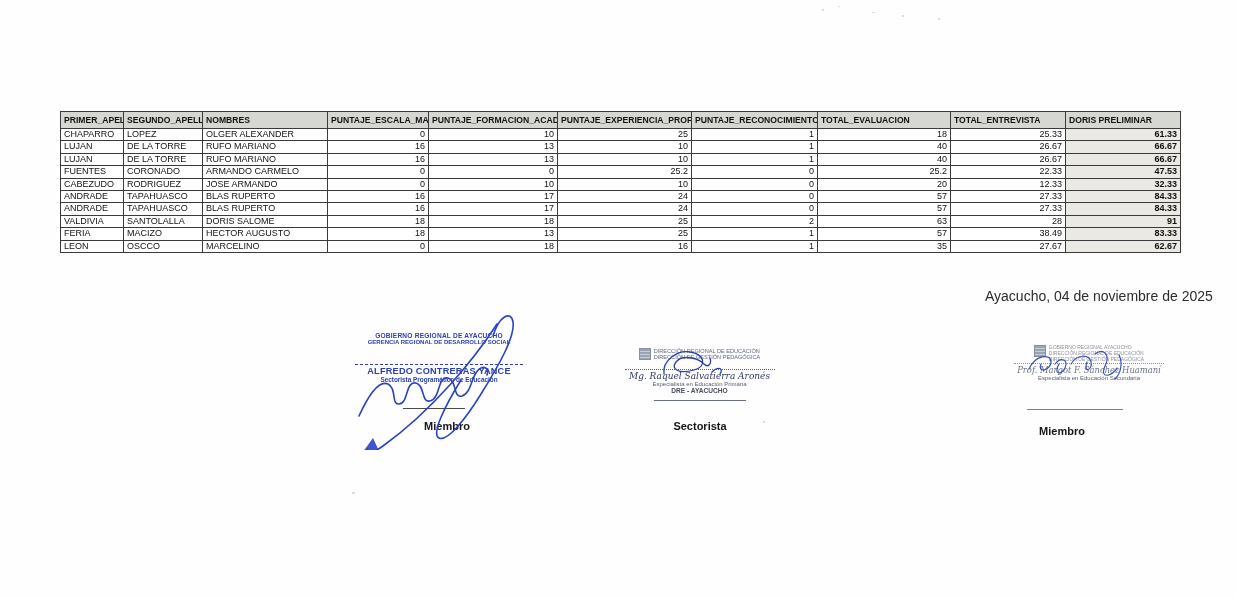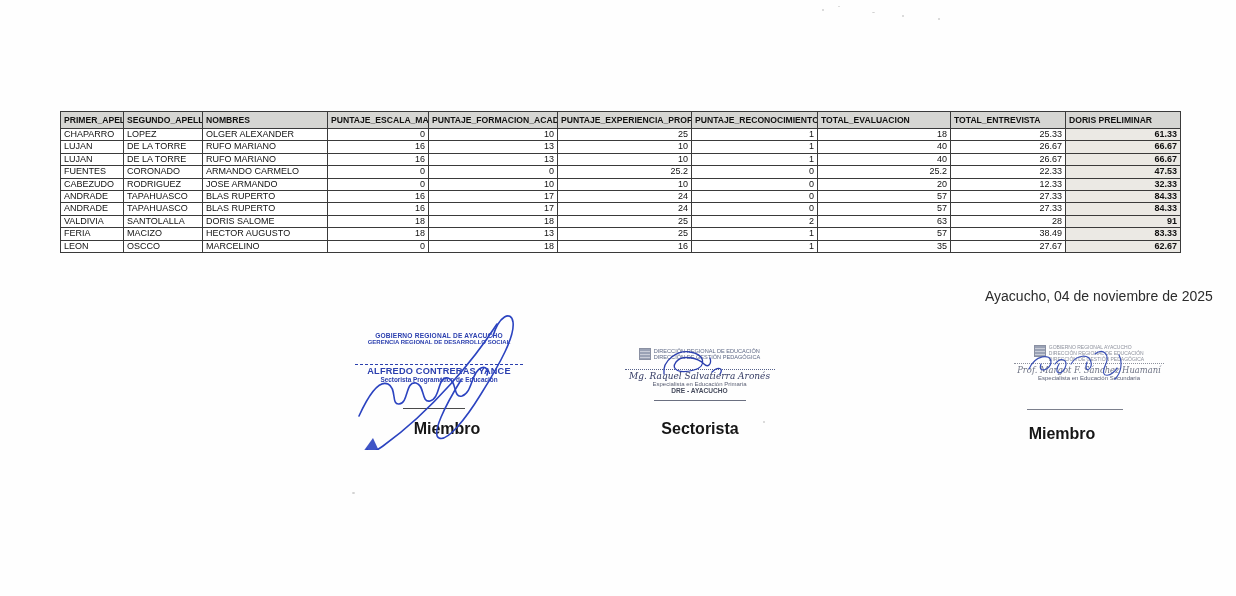--- a/index.html
+++ b/index.html
@@ -31,21 +31,21 @@
     background:#fff; font-size:9px; height:12.4px; line-height:11.8px; color:#111;
   }
   .td.num{text-align:right;}
   .td.total{background:#ebe9e4; font-weight:bold;}
   .date-line{
     position:absolute; left:985px; top:263px; font-size:14px; color:#2c2c2c; white-space:nowrap;margin-top:25px;
   }
   
   .sig-block{position:absolute;}
   .sig-label{
-    position:absolute; text-align:center; font-weight:bold; font-size:16px; color:#161616;
+    position:absolute; text-align:center; font-weight:bold; font-size:11px; color:#161616;
   }
   .sig-svg{position:absolute; left:0; top:0; pointer-events:none;}
   .sig-line{position:absolute; border-top:1px solid #4a4a4a;}
   
   .stamp-left{
     position:absolute; left:26px; top:22px; width:176px; text-align:center; color:#2b3fae;
   }
   .stamp-left .sl1{font-size:6.6px; font-weight:bold; letter-spacing:.2px;}
   .stamp-left .sl2{font-size:6px; font-weight:bold;}
   .stamp-left .gap{height:19px;}

